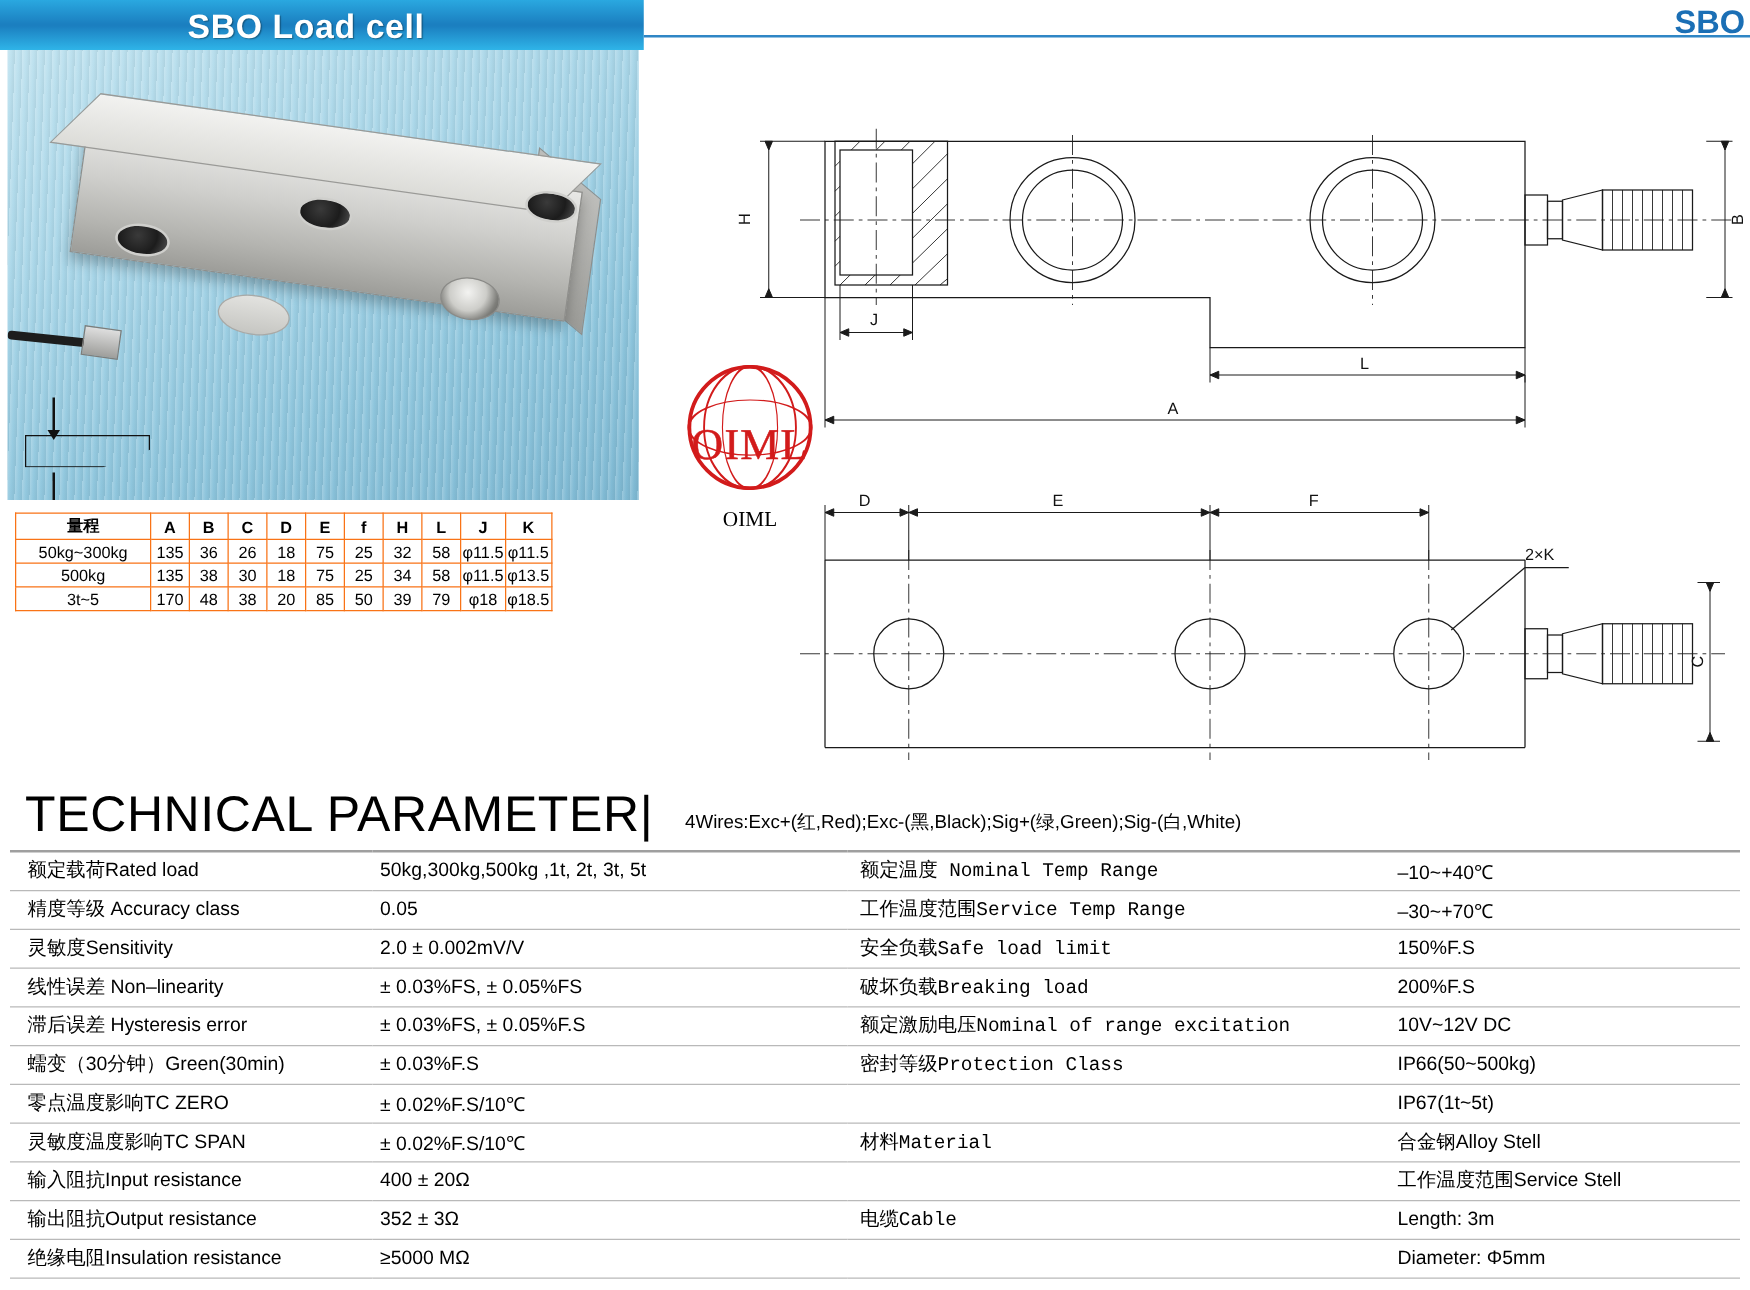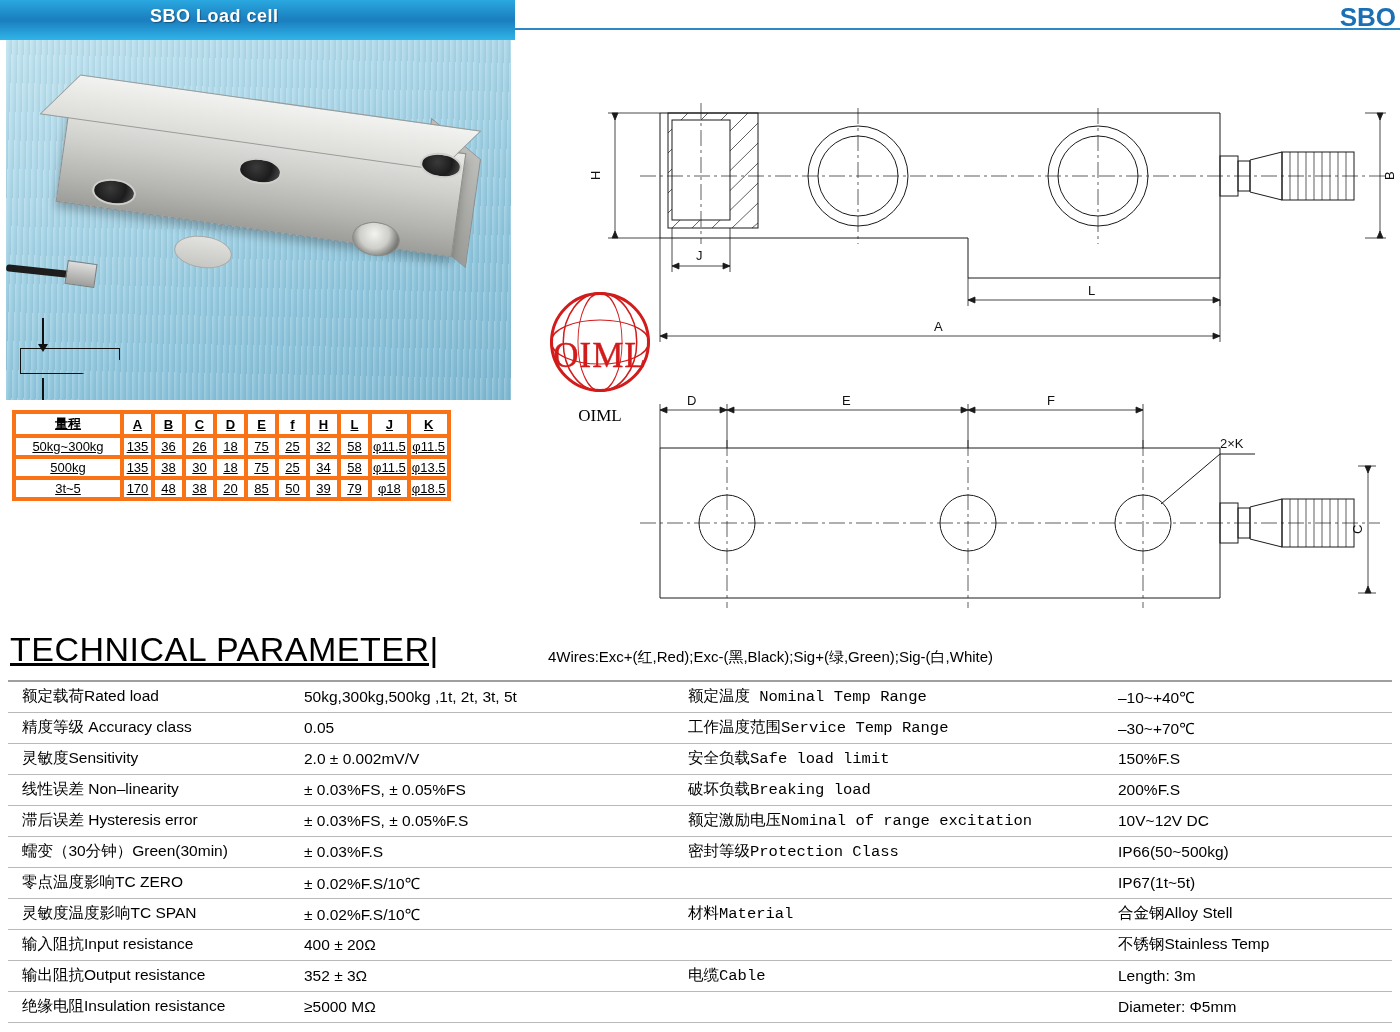--- a/index.html
+++ b/index.html
@@ -16,21 +16,21 @@
   
   #header {
     position: absolute; top:0; left:0; width:1400px; height:40px;
   }
   #header-band {
     position:absolute; left:0; top:0; width:515px; height:40px;
     background: linear-gradient(180deg,#2aa8e0 0%, #1b7fc0 48%, #1b7fc0 52%, #2fb4e8 100%);
   }
   #header-title {
     position:absolute; left:150px; top:6px;
-    color:#ffffff; font-size:18px; font-weight:bold;
+    color:#ffffff; font-size:27px; font-weight:bold;
     letter-spacing:0.5px;
     text-shadow: 1px 1px 1px rgba(0,0,0,0.35);
     text-align: right;
   }
   #header-rule {
     position:absolute; left:515px; top:28px; width:885px; height:2px;
     background:#2f86c5;
   }
   #header-right {
     position:absolute; right:4px; top:2px;
@@ -120,26 +120,25 @@
     border-left:5px solid transparent; border-right:5px solid transparent; border-top:8px solid #111;
   }
 
   
   #dim-table {
     position:absolute; left:12px; top:410px;
     border-collapse:collapse;
     font-size:13px;
   }
   #dim-table td, #dim-table th {
-    border:4px solid #f97316;
+    border:1px solid #f97316;
     padding:1px 1px;
     text-align:center;
     font-weight:normal;
     height:19px;
-    text-decoration:underline;
   }
   #dim-table th { font-weight:bold; }
   #dim-table td.first, #dim-table th.first { width:108px; }
   #dim-table td:not(.first), #dim-table th:not(.first) { min-width:31px; }
 
   
   #oiml {
     position:absolute; left:530px; top:290px; width:140px; height:150px;
     text-align:center;
   }
@@ -175,22 +174,22 @@
     margin-top:4px; font-size:17px; color:#000;
     font-family:"Liberation Serif", serif;
   }
 
   
   #drawings { position:absolute; left:520px; top:48px; width:880px; height:580px; }
   .dw-label { font-size:13px; fill:#111; font-family:"Liberation Sans", sans-serif; }
 
   
   #tech-title {
-    position:absolute; left:10px; top:630px;
-    font-size:34px; letter-spacing:0.5px;text-decoration:underline;
+    position:absolute; left:20px; top:630px;
+    font-size:40px; letter-spacing:0.5px;
   }
   #wires-note {
     position:absolute; left:548px; top:648px;
     font-size:15px;
     text-align:right;
   }
   #param-table {
     position:absolute; left:8px; top:680px;
     width:1384px;
     border-collapse:collapse;
@@ -521,21 +520,21 @@
     <tr>
       <td class="c1">灵敏度温度影响TC SPAN</td>
       <td class="c2">± 0.02%F.S/10℃</td>
       <td class="c3">材料Material</td>
       <td class="c4">合金钢Alloy Stell</td>
     </tr>
     <tr>
       <td class="c1">输入阻抗Input resistance</td>
       <td class="c2">400 ± 20Ω</td>
       <td class="c3"></td>
-      <td class="c4">不锈钢Stainless Temp</td>
+      <td class="c4">工作温度范围Service Stell</td>
     </tr>
     <tr>
       <td class="c1">输出阻抗Output resistance</td>
       <td class="c2">352 ± 3Ω</td>
       <td class="c3">电缆Cable</td>
       <td class="c4">Length: 3m</td>
     </tr>
     <tr>
       <td class="c1">绝缘电阻Insulation resistance</td>
       <td class="c2">≥5000 MΩ</td>

